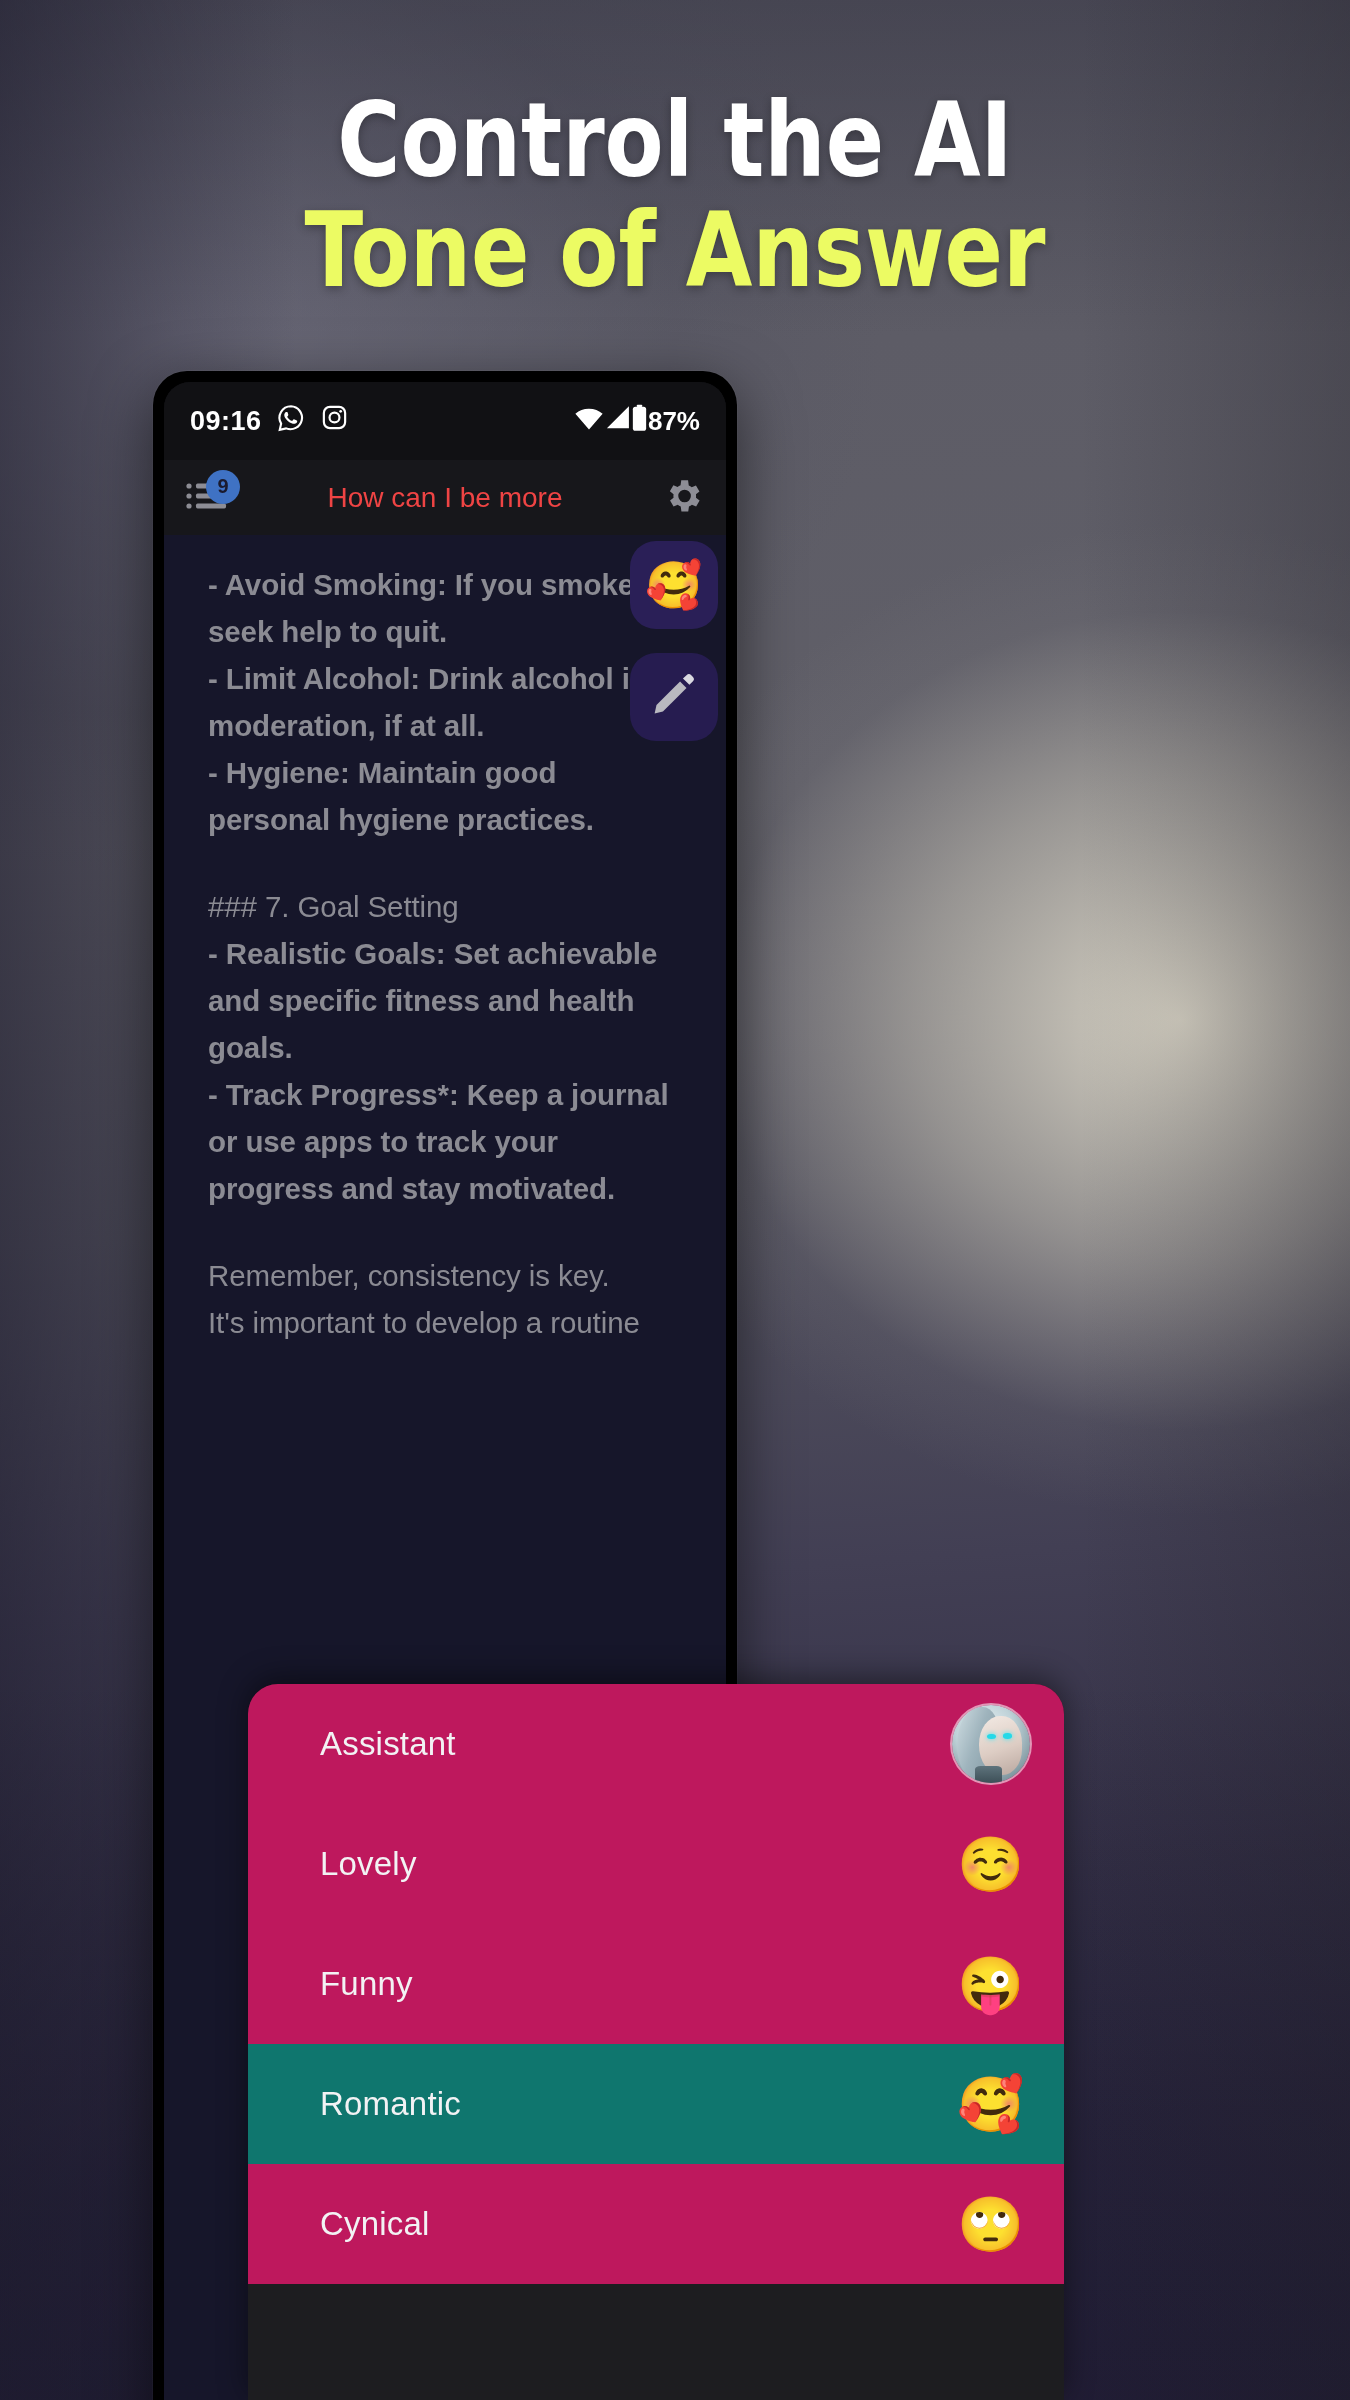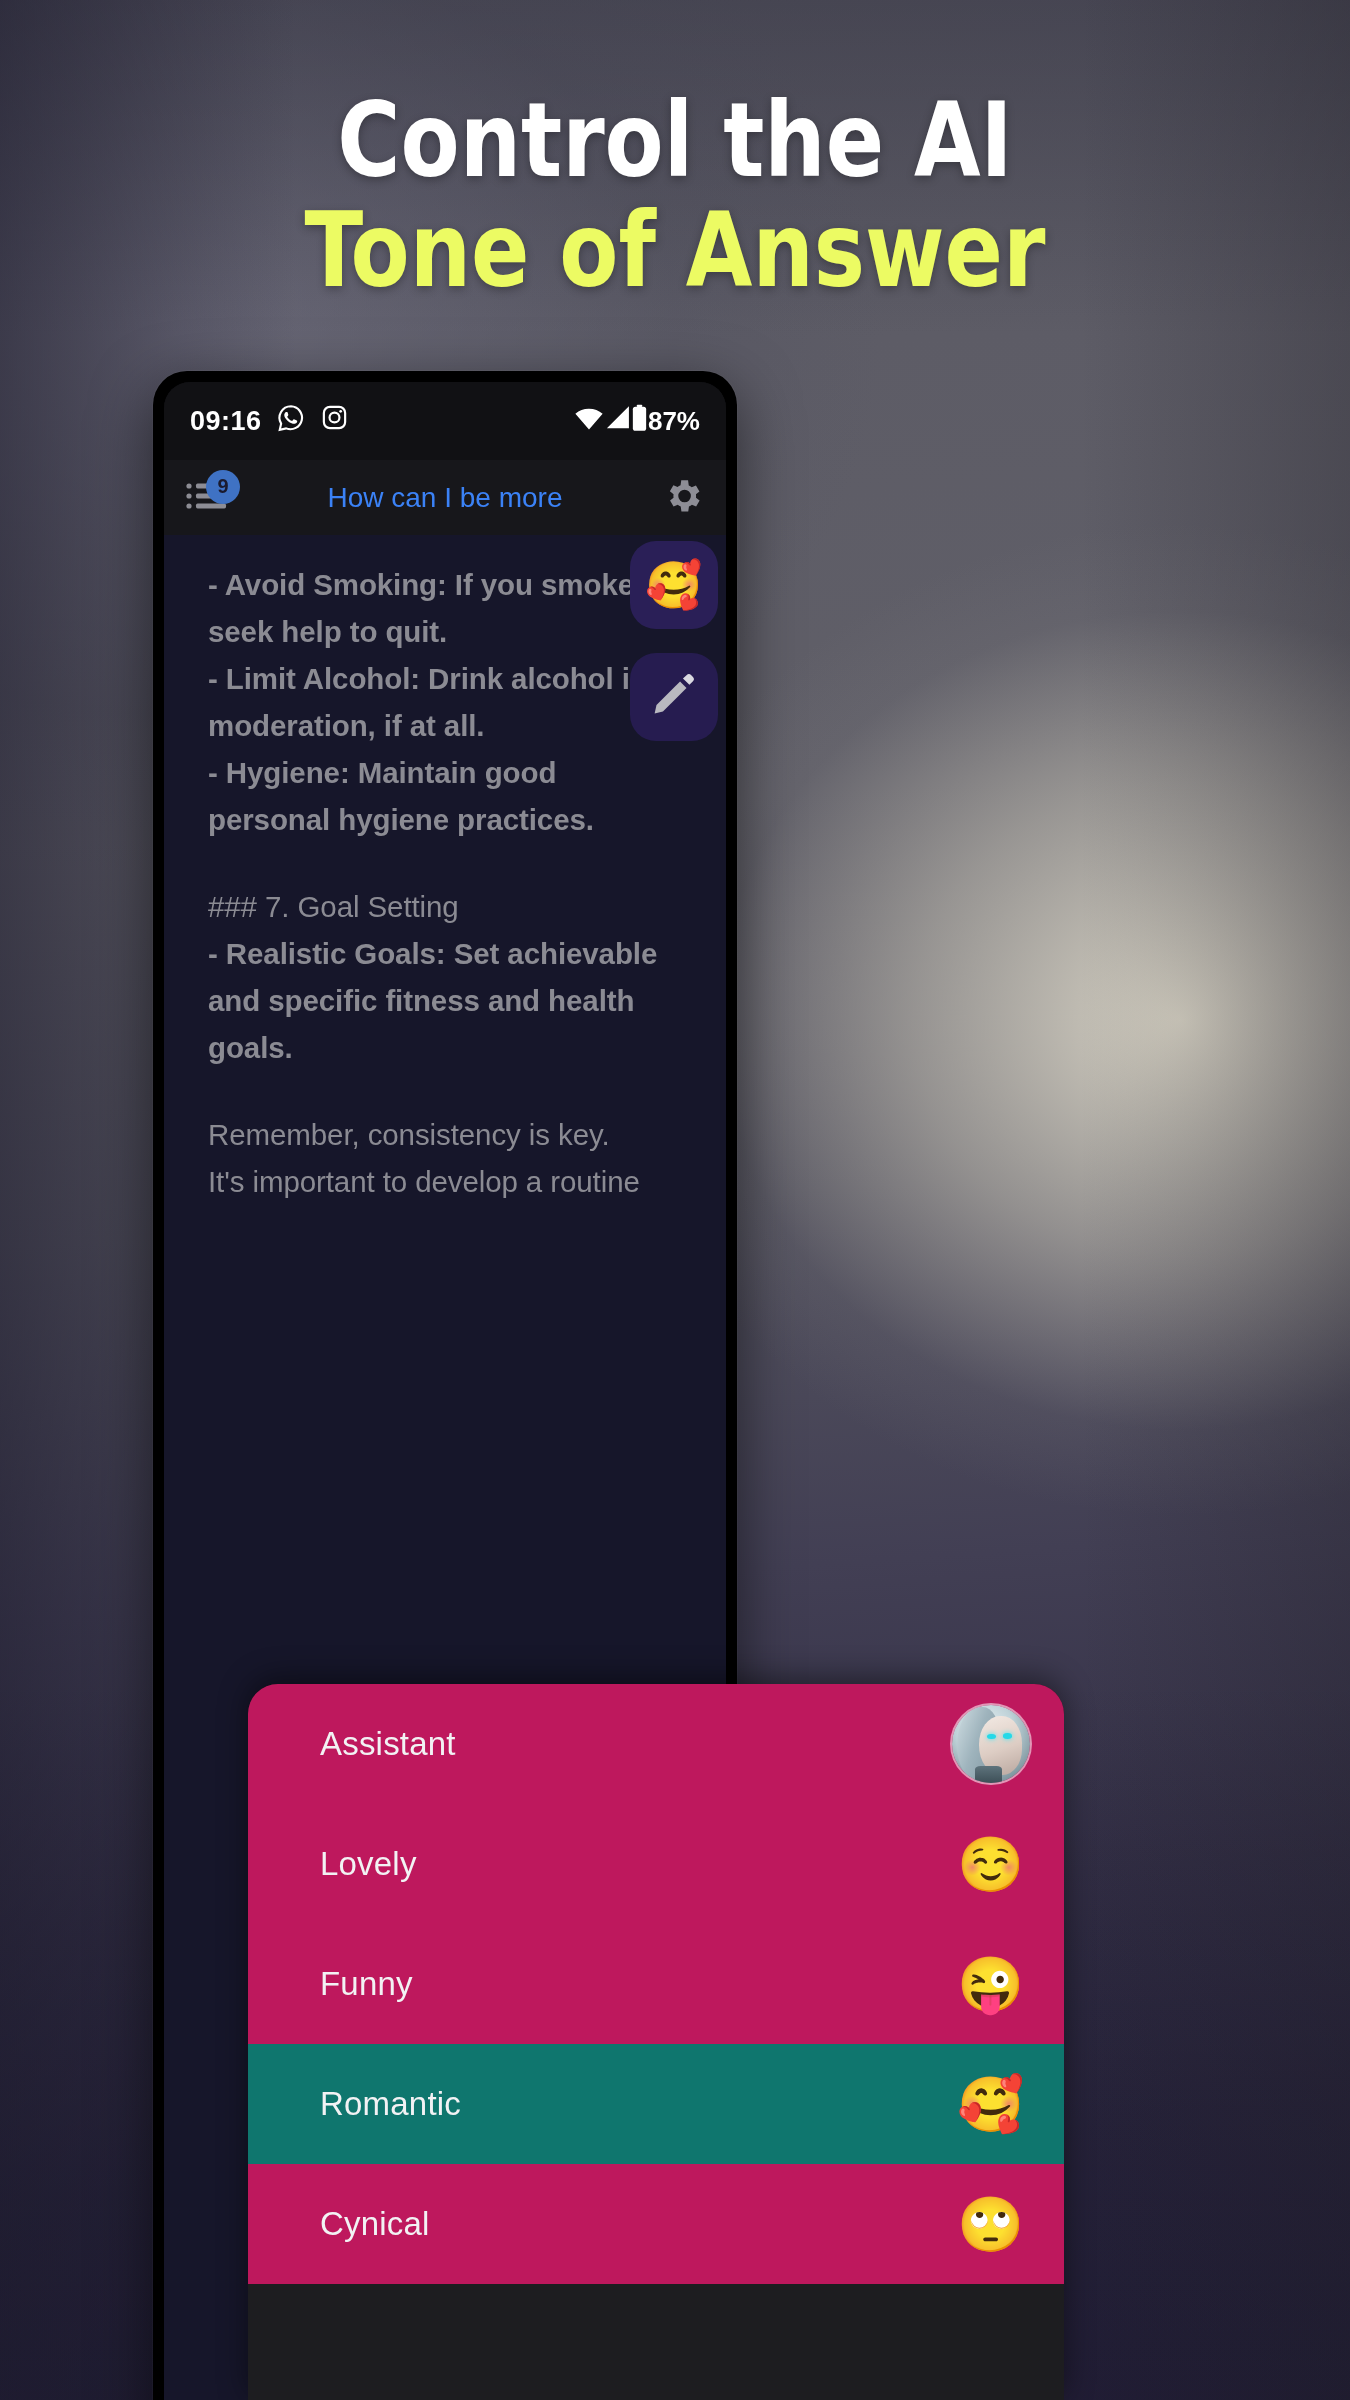--- a/index.html
+++ b/index.html
@@ -89,21 +89,21 @@
   #menu-icon { position:absolute; left:0; bottom:4px; }
   #menu-badge {
     position:absolute; left:20px; top:-6px;
     width:34px; height:34px; border-radius:50%;
     background:#3f72c4;
     color:#1a1a2e; font-size:20px; font-weight:bold;
     display:flex; align-items:center; justify-content:center;
   }
   #toolbar-title {
     flex:1; text-align:center;
-    color:#3b82f6; font-size:28px; font-weight:normal;
+    color:#ef4444; font-size:28px; font-weight:normal;
     padding:0 10px; white-space:nowrap; overflow:hidden;
   }
   #gear-btn { width:46px; flex:0 0 auto; display:flex; justify-content:flex-end; }
 
   
   #chat {
     position:absolute; left:0; right:0; top:153px; bottom:0;
     background:#16162a;
     overflow:hidden;
   }
@@ -276,20 +276,21 @@
     </div>
 
     <div id="chat">
       <div id="chat-inner">
         <div class="para">- Avoid Smoking: If you smoke, seek help to quit.</div>
         <div class="para">- Limit Alcohol: Drink alcohol in moderation, if at all.</div>
         <div class="para">- Hygiene: Maintain good personal hygiene practices.</div>
         <div class="gap"></div>
         <div class="para plain">### 7. Goal Setting</div>
         <div class="para">- Realistic Goals: Set achievable and specific fitness and health goals.</div>
+        <div class="para">- Track Progress*: Keep a journal or use apps to track your progress and stay motivated.</div>
         <div class="gap"></div>
         <div class="para plain">Remember, consistency is key.</div>
         <div class="para plain">It's important to develop a routine</div>
       </div>
 
       <div id="fabs">
         <div class="fab">
           <span>🥰</span>
         </div>
         <div class="fab dim">

